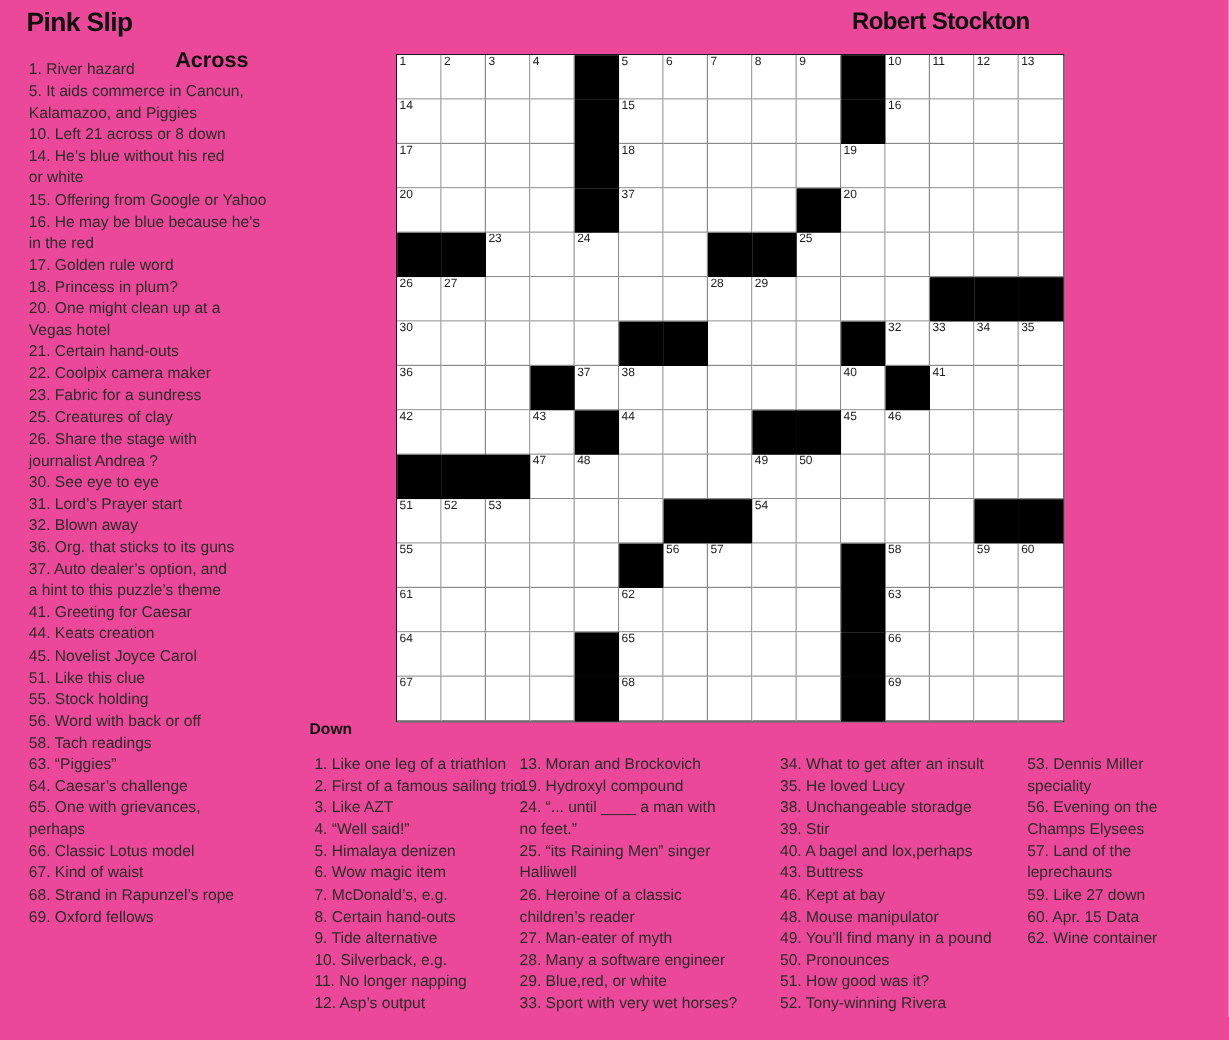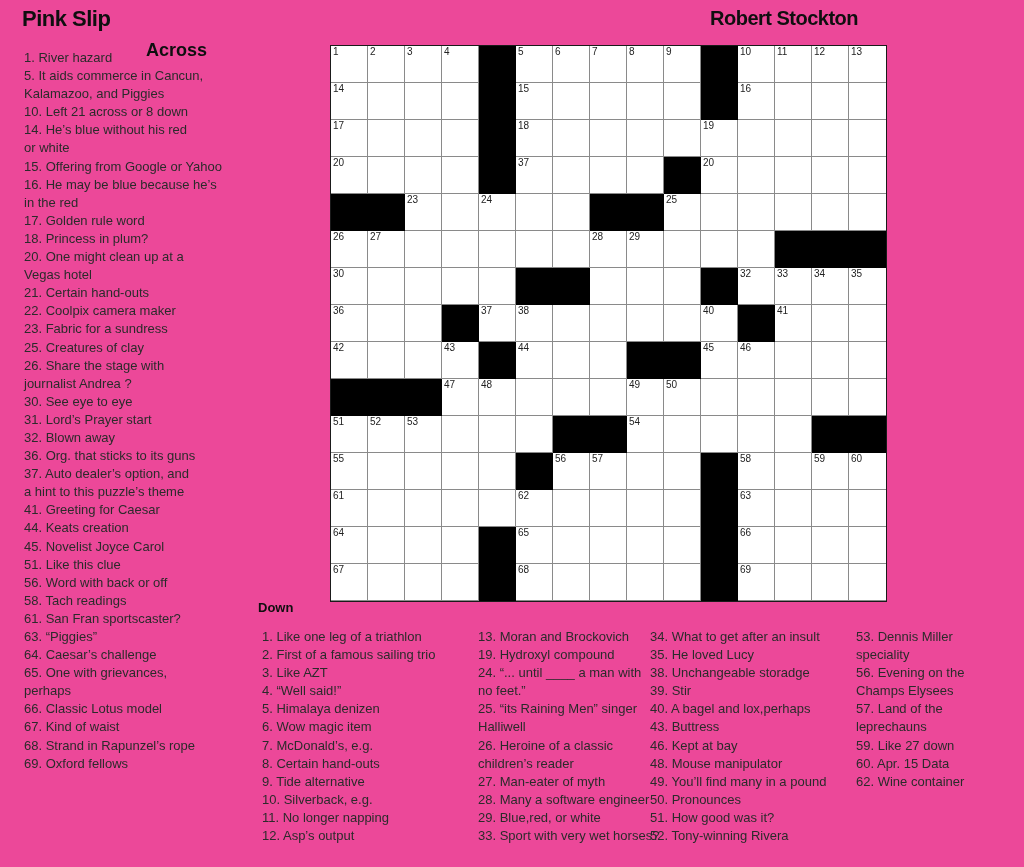--- a/index.html
+++ b/index.html
@@ -34,21 +34,21 @@
     font-size: 13px; line-height: 18.1px; white-space: nowrap;
   }
   .down-cols {
     position: absolute; left: 0; top: 628px; width: 1024px; height: 230px;
   }
   .down-col {
     position: absolute; top: 0;
     font-size: 13px; line-height: 18.1px; white-space: nowrap;
   }
   .down-col-0 { left: 262px; }
-  .down-col-1 { left: 478px; }
+  .down-col-1 { left: 433px; }
   .down-col-2 { left: 650px; }
   .down-col-3 { left: 856px; }
   .grid {
     position: absolute; left: 330px; top: 45px;
     display: grid;
     grid-template-columns: repeat(15, 37px);
     grid-auto-rows: 37px;
     border: 1px solid #1a1a1a;
     background: #ffffff;
   }
@@ -101,23 +101,23 @@
       <div class="clue-line">30. See eye to eye</div>
       <div class="clue-line">31. Lord’s Prayer start</div>
       <div class="clue-line">32. Blown away</div>
       <div class="clue-line">36. Org. that sticks to its guns</div>
       <div class="clue-line">37. Auto dealer’s option, and</div>
       <div class="clue-line">a hint to this puzzle’s theme</div>
       <div class="clue-line">41. Greeting for Caesar</div>
       <div class="clue-line">44. Keats creation</div>
       <div class="clue-line">45. Novelist Joyce Carol</div>
       <div class="clue-line">51. Like this clue</div>
+      <div class="clue-line">55. Stock holding</div>
       <div class="clue-line">56. Word with back or off</div>
       <div class="clue-line">58. Tach readings</div>
-      <div class="clue-line">61. San Fran sportscaster?</div>
       <div class="clue-line">63. “Piggies”</div>
       <div class="clue-line">64. Caesar’s challenge</div>
       <div class="clue-line">65. One with grievances,</div>
       <div class="clue-line">perhaps</div>
       <div class="clue-line">66. Classic Lotus model</div>
       <div class="clue-line">67. Kind of waist</div>
       <div class="clue-line">68. Strand in Rapunzel’s rope</div>
       <div class="clue-line">69. Oxford fellows</div>
     </div>
 

